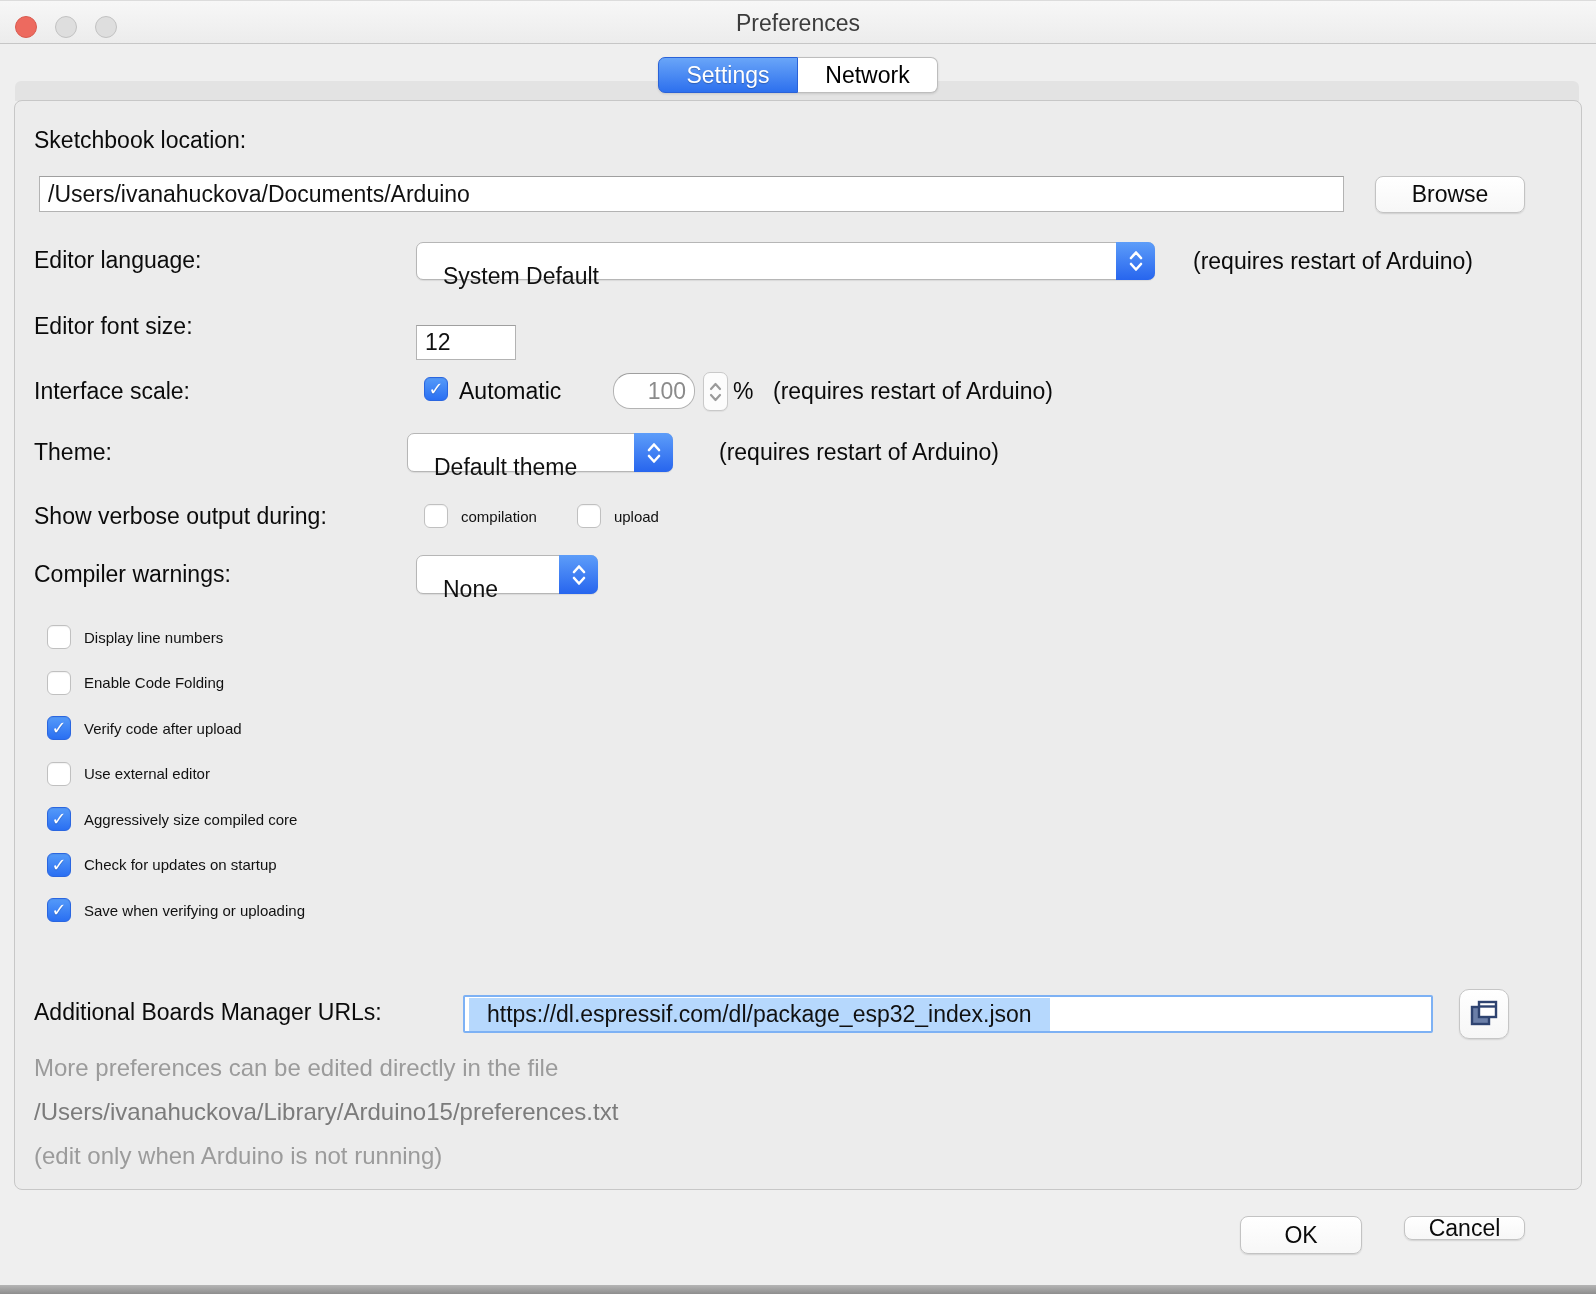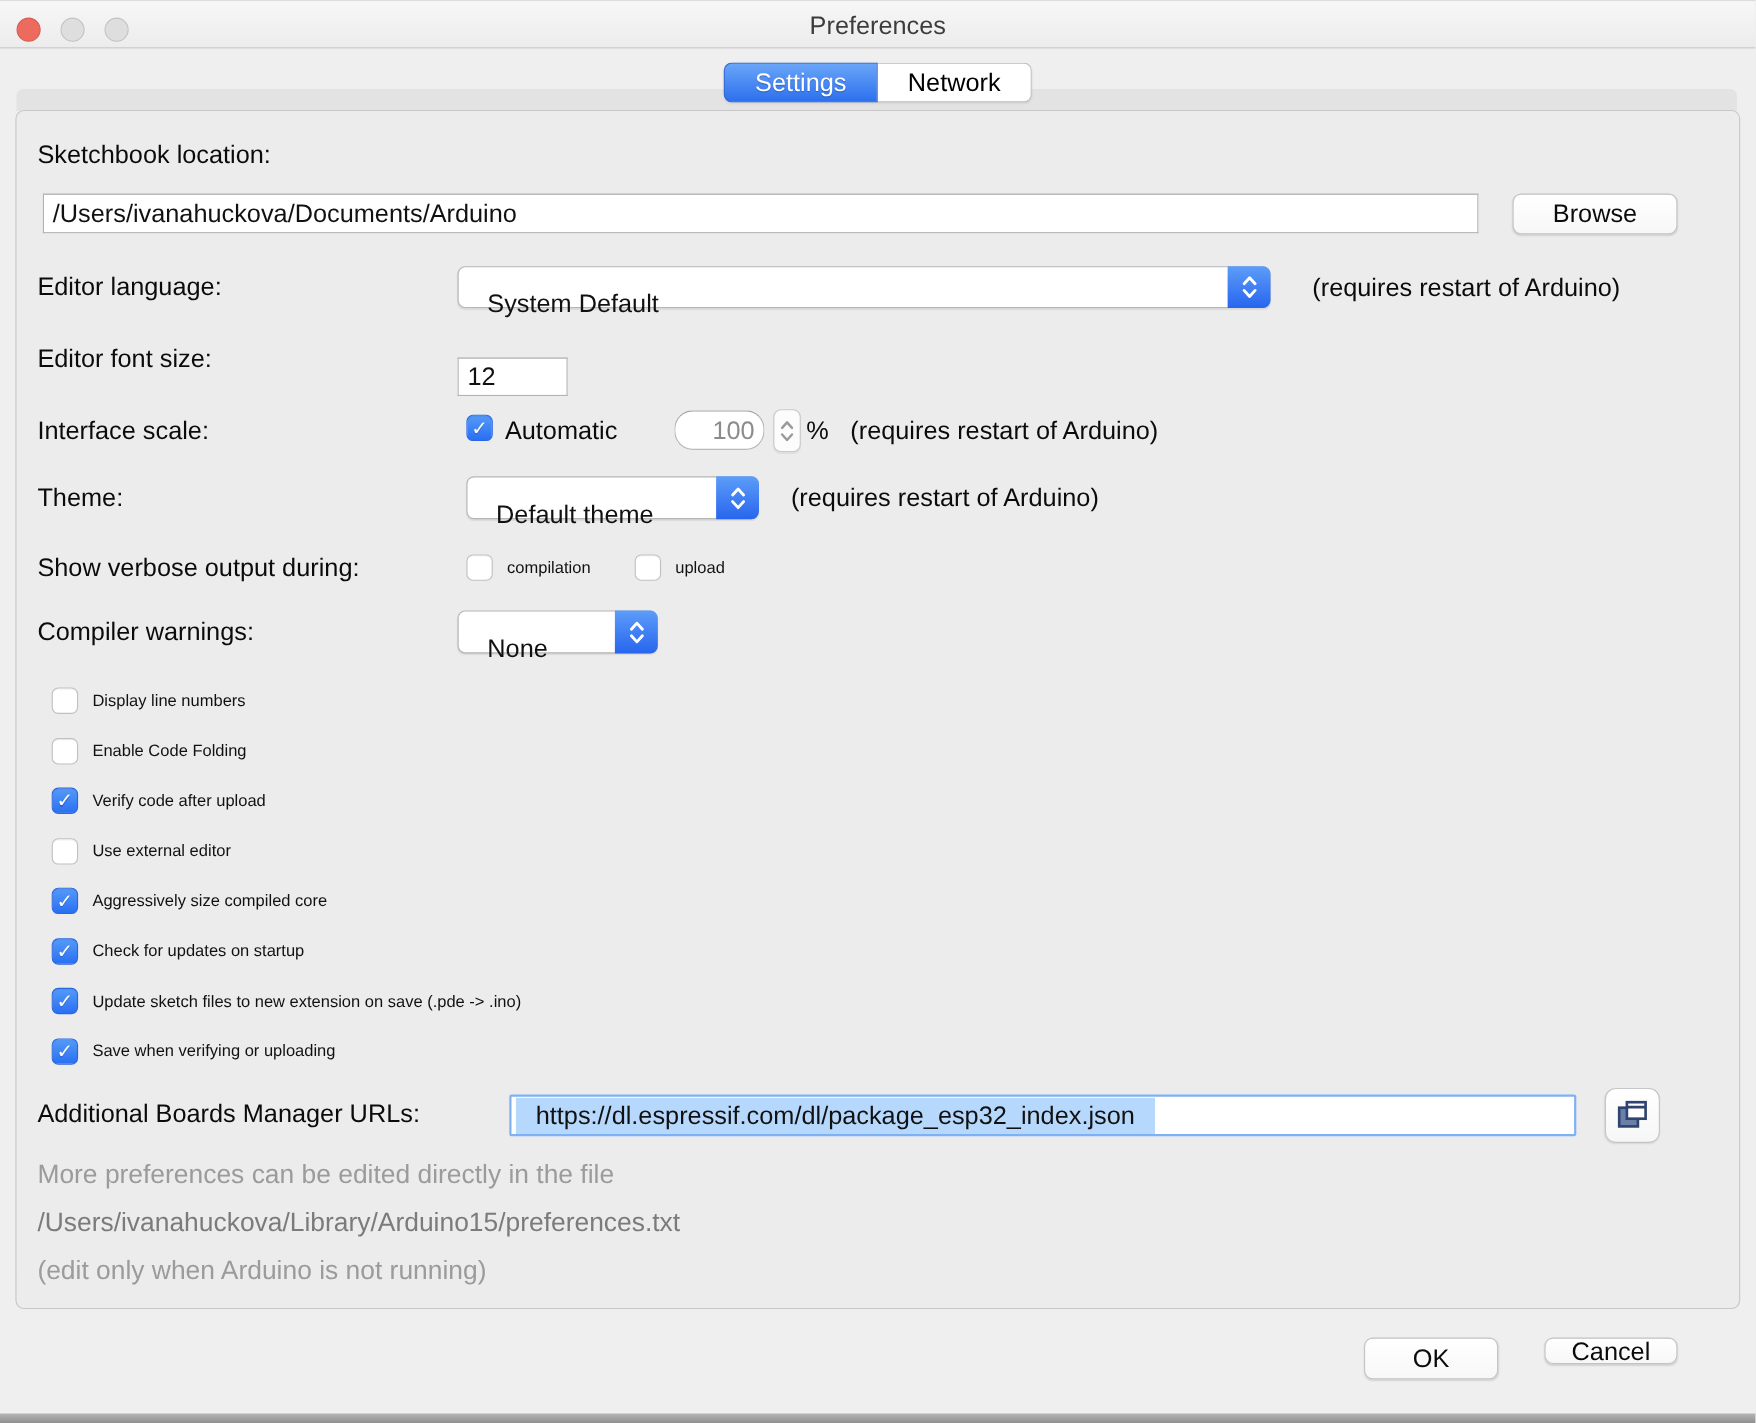--- a/index.html
+++ b/index.html
@@ -185,21 +185,21 @@
   <div class="mini-stepper" style="left:688px;top:271px;width:25px;height:39px;">
     <svg width="15" height="28" viewBox="0 0 15 28">
       <path d="M3 11 L7.5 6 L12 11" stroke="#9a9a9a" stroke-width="2.2" fill="none" stroke-linecap="round" stroke-linejoin="round"></path>
       <path d="M3 17 L7.5 22 L12 17" stroke="#9a9a9a" stroke-width="2.2" fill="none" stroke-linecap="round" stroke-linejoin="round"></path>
     </svg>
   </div>
   <div class="lbl" style="left:718px;top:277px;">%</div>
   <div class="note" style="left:758px;top:277px;">(requires restart of Arduino)</div>
 
   <div class="lbl" style="left:19px;top:338px;">Theme:</div>
-  <div class="select" style="left:409px;top:332px;width:266px;height:39px;">
+  <div class="select" style="left:392px;top:332px;width:266px;height:39px;">
     <span class="value">Default theme</span>
     <span class="cap">
       <svg width="18" height="26" viewBox="0 0 18 26">
         <path d="M4 10 L9 4.5 L14 10" stroke="#fff" stroke-width="2.6" fill="none" stroke-linecap="round" stroke-linejoin="round"></path>
         <path d="M4 16 L9 21.5 L14 16" stroke="#fff" stroke-width="2.6" fill="none" stroke-linecap="round" stroke-linejoin="round"></path>
       </svg>
     </span>
   </div>
   <div class="note" style="left:704px;top:338px;">(requires restart of Arduino)</div>
 
@@ -246,24 +246,20 @@
       <div class="cbrow">
     <span class="cb checked"></span>
     <span class="cbl">Aggressively size compiled core</span>
   </div>
       <div class="cbrow">
     <span class="cb checked"></span>
     <span class="cbl">Check for updates on startup</span>
   </div>
       <div class="cbrow">
     <span class="cb checked"></span>
-    <span class="cbl">Update sketch files to new extension on save (.pde -&gt; .ino)</span>
-  </div>
-      <div class="cbrow">
-    <span class="cb checked"></span>
     <span class="cbl">Save when verifying or uploading</span>
   </div>
     </div>
 
   <div class="lbl" style="left:19px;top:898px;">Additional Boards Manager URLs:</div>
   <div class="url-input">
     <span class="sel">https://dl.espressif.com/dl/package_esp32_index.json</span>
   </div>
   <div class="icon-btn">
     <svg width="32" height="32" viewBox="0 0 32 32">

